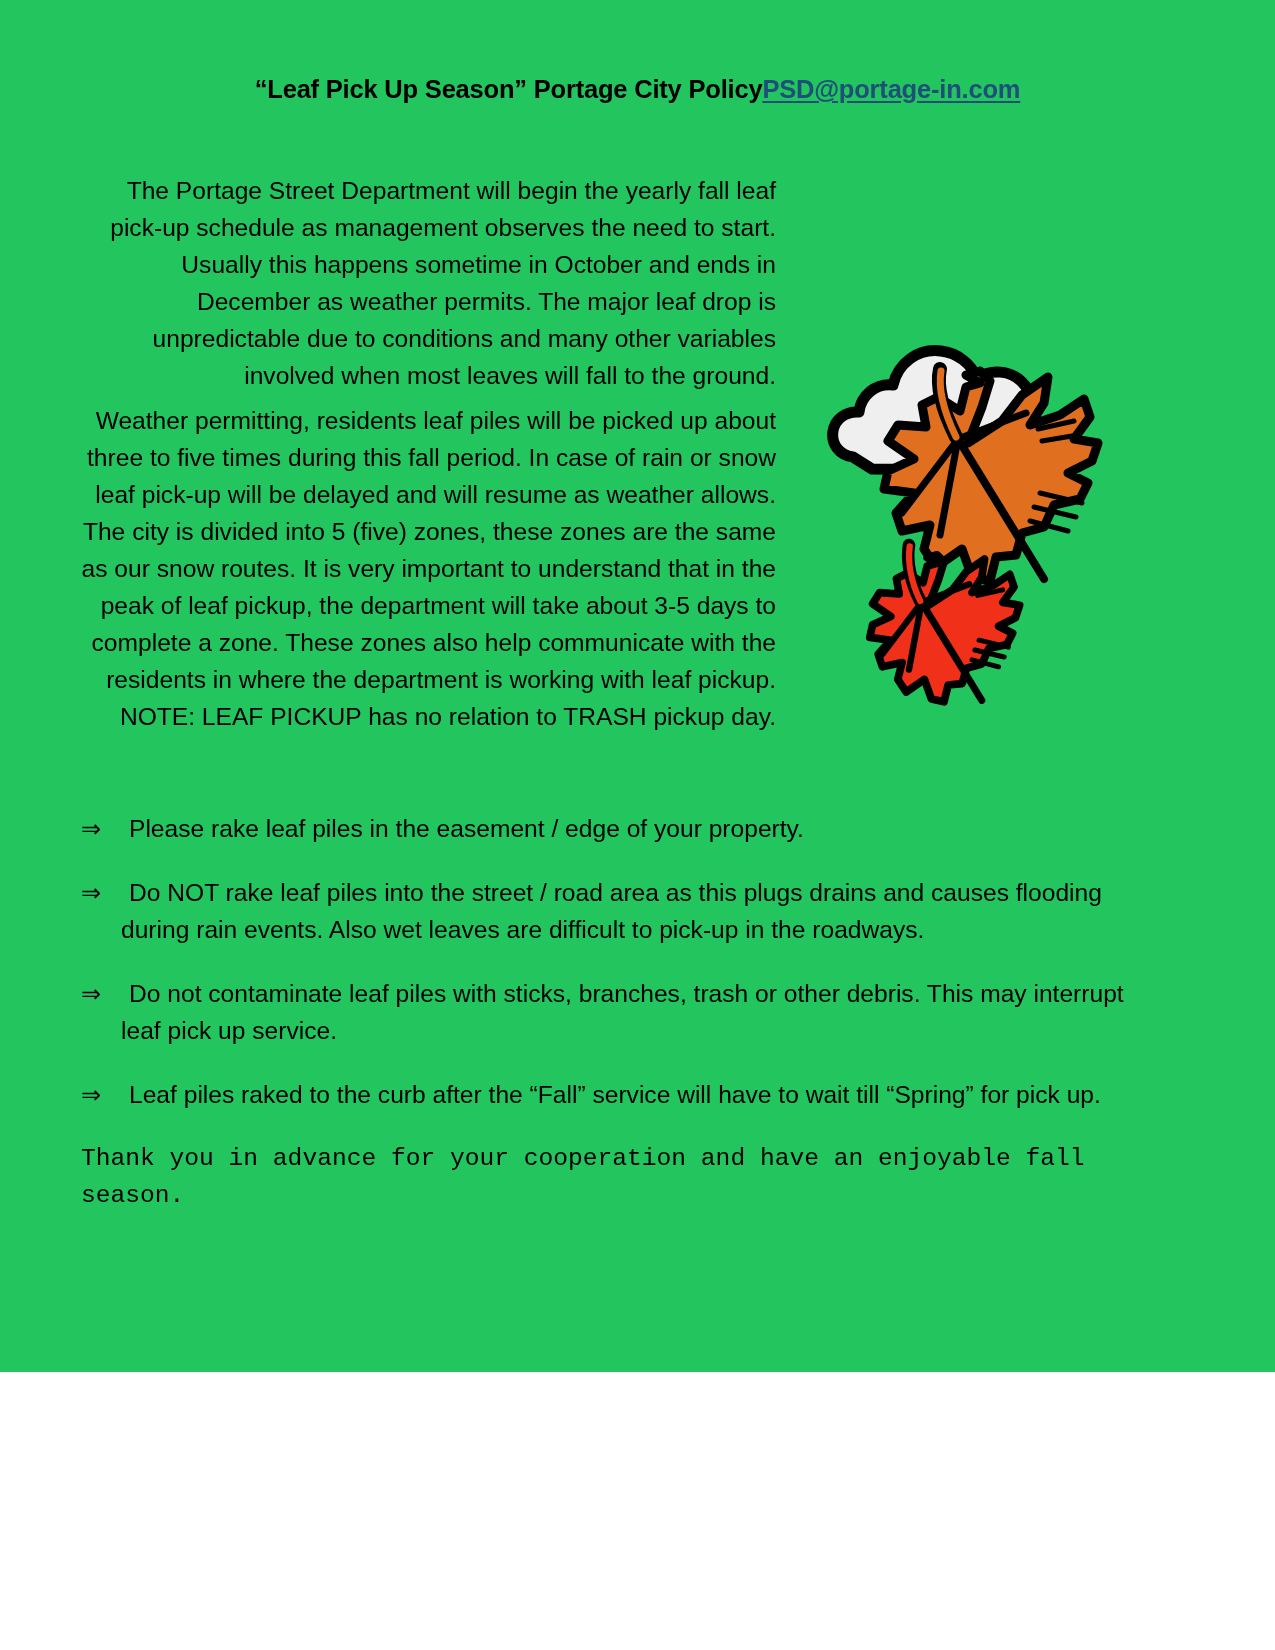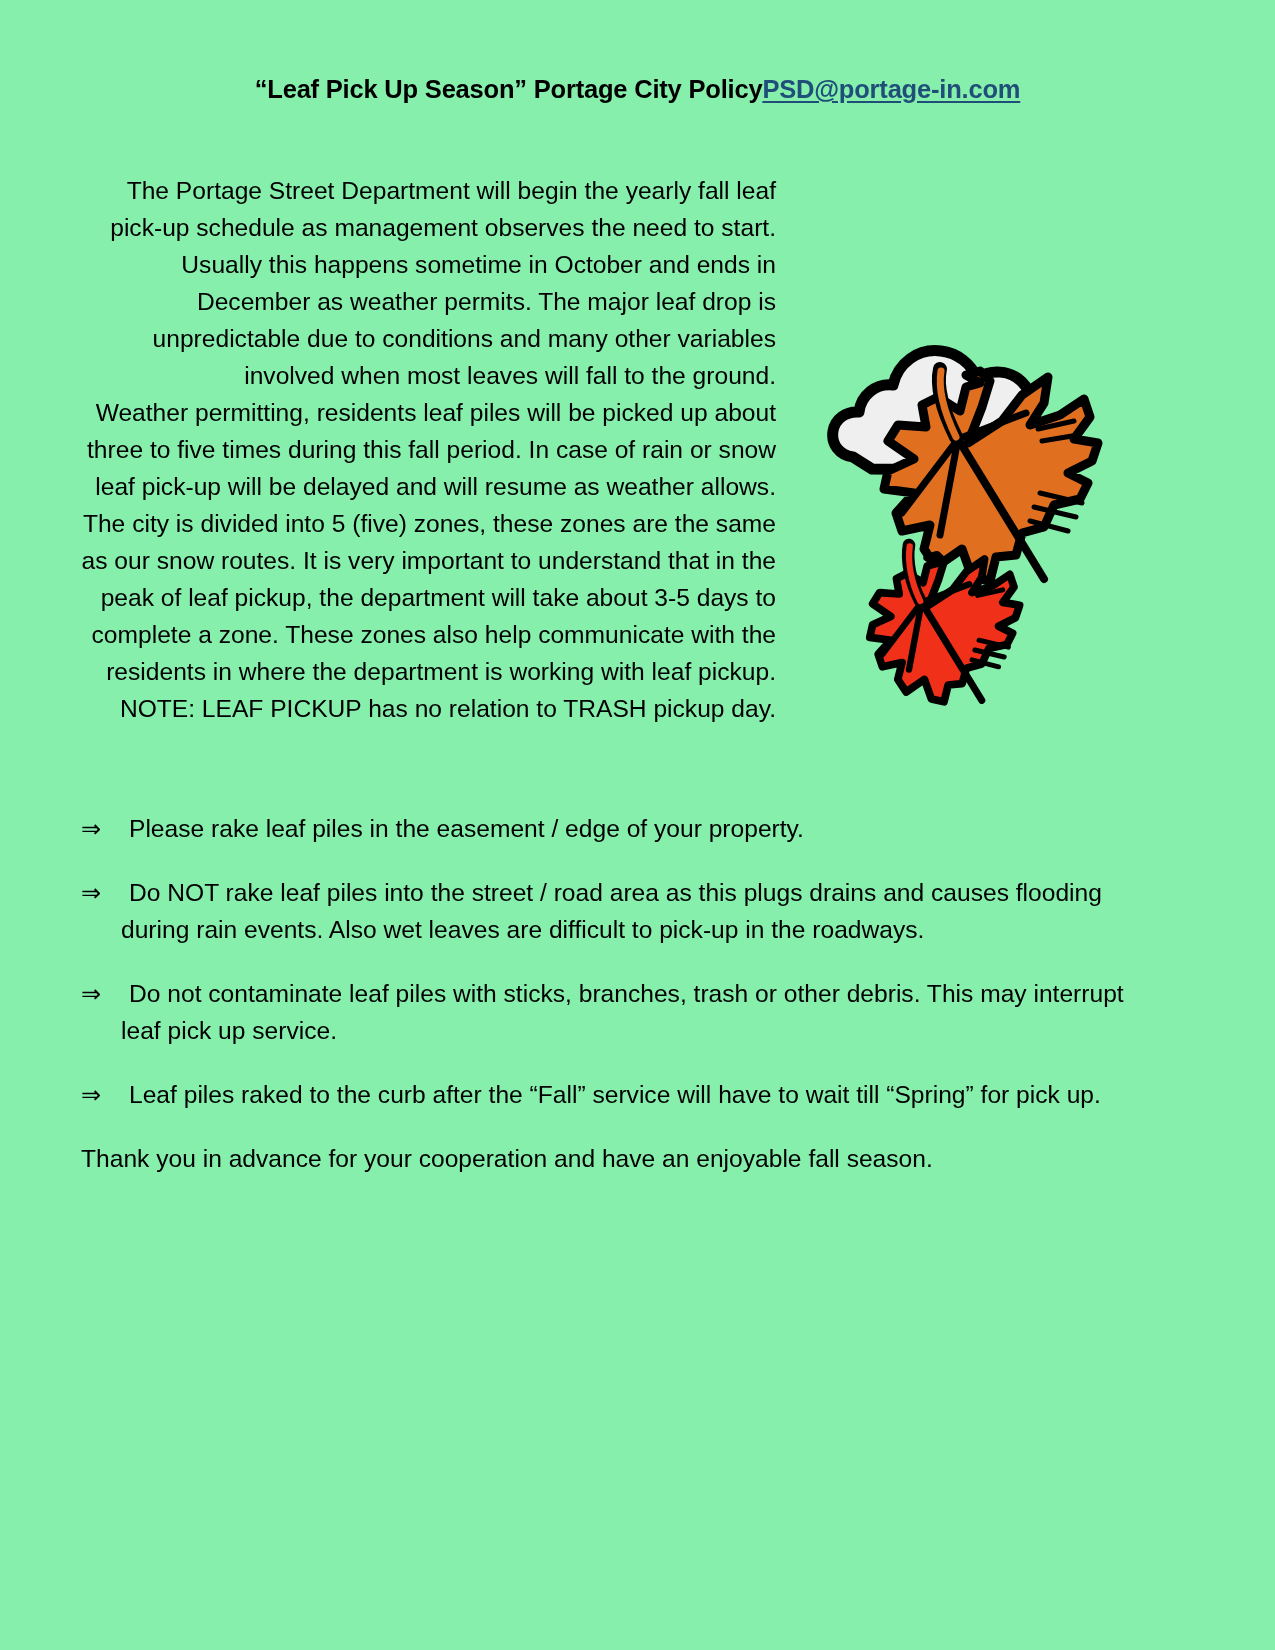--- a/index.html
+++ b/index.html
@@ -10,24 +10,24 @@
   body {
     width: 1275px;
     height: 1650px;
     font-family: "Liberation Sans", "DejaVu Sans", sans-serif;
     color: #000000;
     overflow: hidden;
   }
   .page {
     position: relative;
     width: 1275px;
-    height: 1650px;
+    height: 1372px;
     box-sizing: border-box;
     padding: 0;
-    background: #86efac;
+    background: #22c55e;
   }
 
   
   .title-row {
     position: absolute;
     left: 0;
     top: 74px;
     width: 1275px;
     text-align: center;
     font-size: 25.5px;
@@ -49,21 +49,21 @@
     left: 81px;
     top: 172px;
     width: 1059px;
     font-size: 24.6px;
     line-height: 37px;
     text-align: right;
   }
   .para {
     margin: 0 0 0 0;
   }
-  .para + .para { margin-top: 0; }
+  .para + .para { margin-top: 8px; }
 
   
   .art-float {
     float: right;
     width: 350px;
     height: 415px;
     margin: 145px 0 4px 14px;
     shape-outside: inset(0);
   }
   .art-float svg { display: block; width: 350px; height: 415px; }
@@ -92,20 +92,21 @@
     text-indent: 0;
     font-size: 24px;
   }
   .g-body { text-indent: 0; margin-left: 8px; }
 
   .closing {
     margin-top: 2px;
     margin-bottom: 16px;
     padding-left: 0;
     text-indent: 0;
+    font-family: Liberation Mono, monospace;
   }
 </style>
 </head>
 <body>
 
 <div class="page">
 
   <div class="title-row">
     <span class="title-text">“Leaf Pick Up Season” Portage City Policy</span><a class="title-email" href="#">PSD@portage-in.com</a>
   </div>

